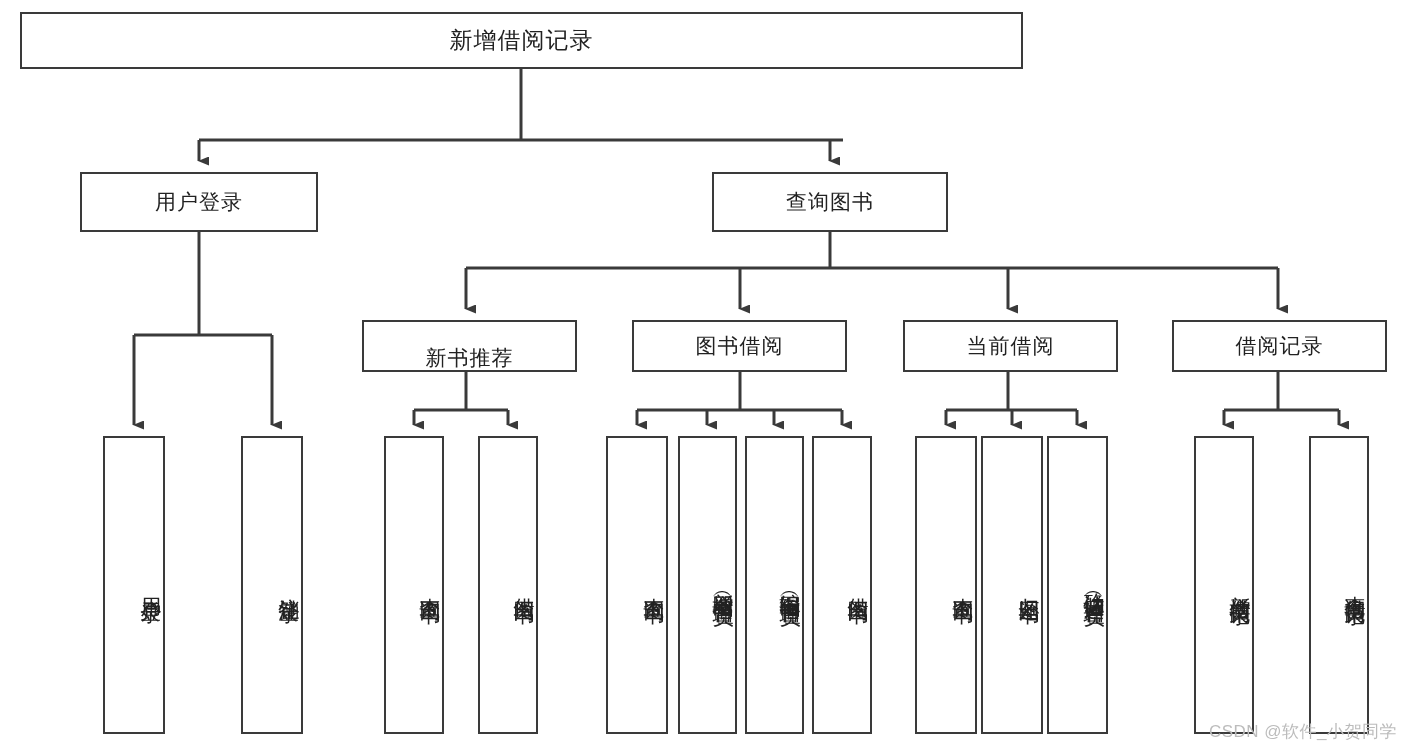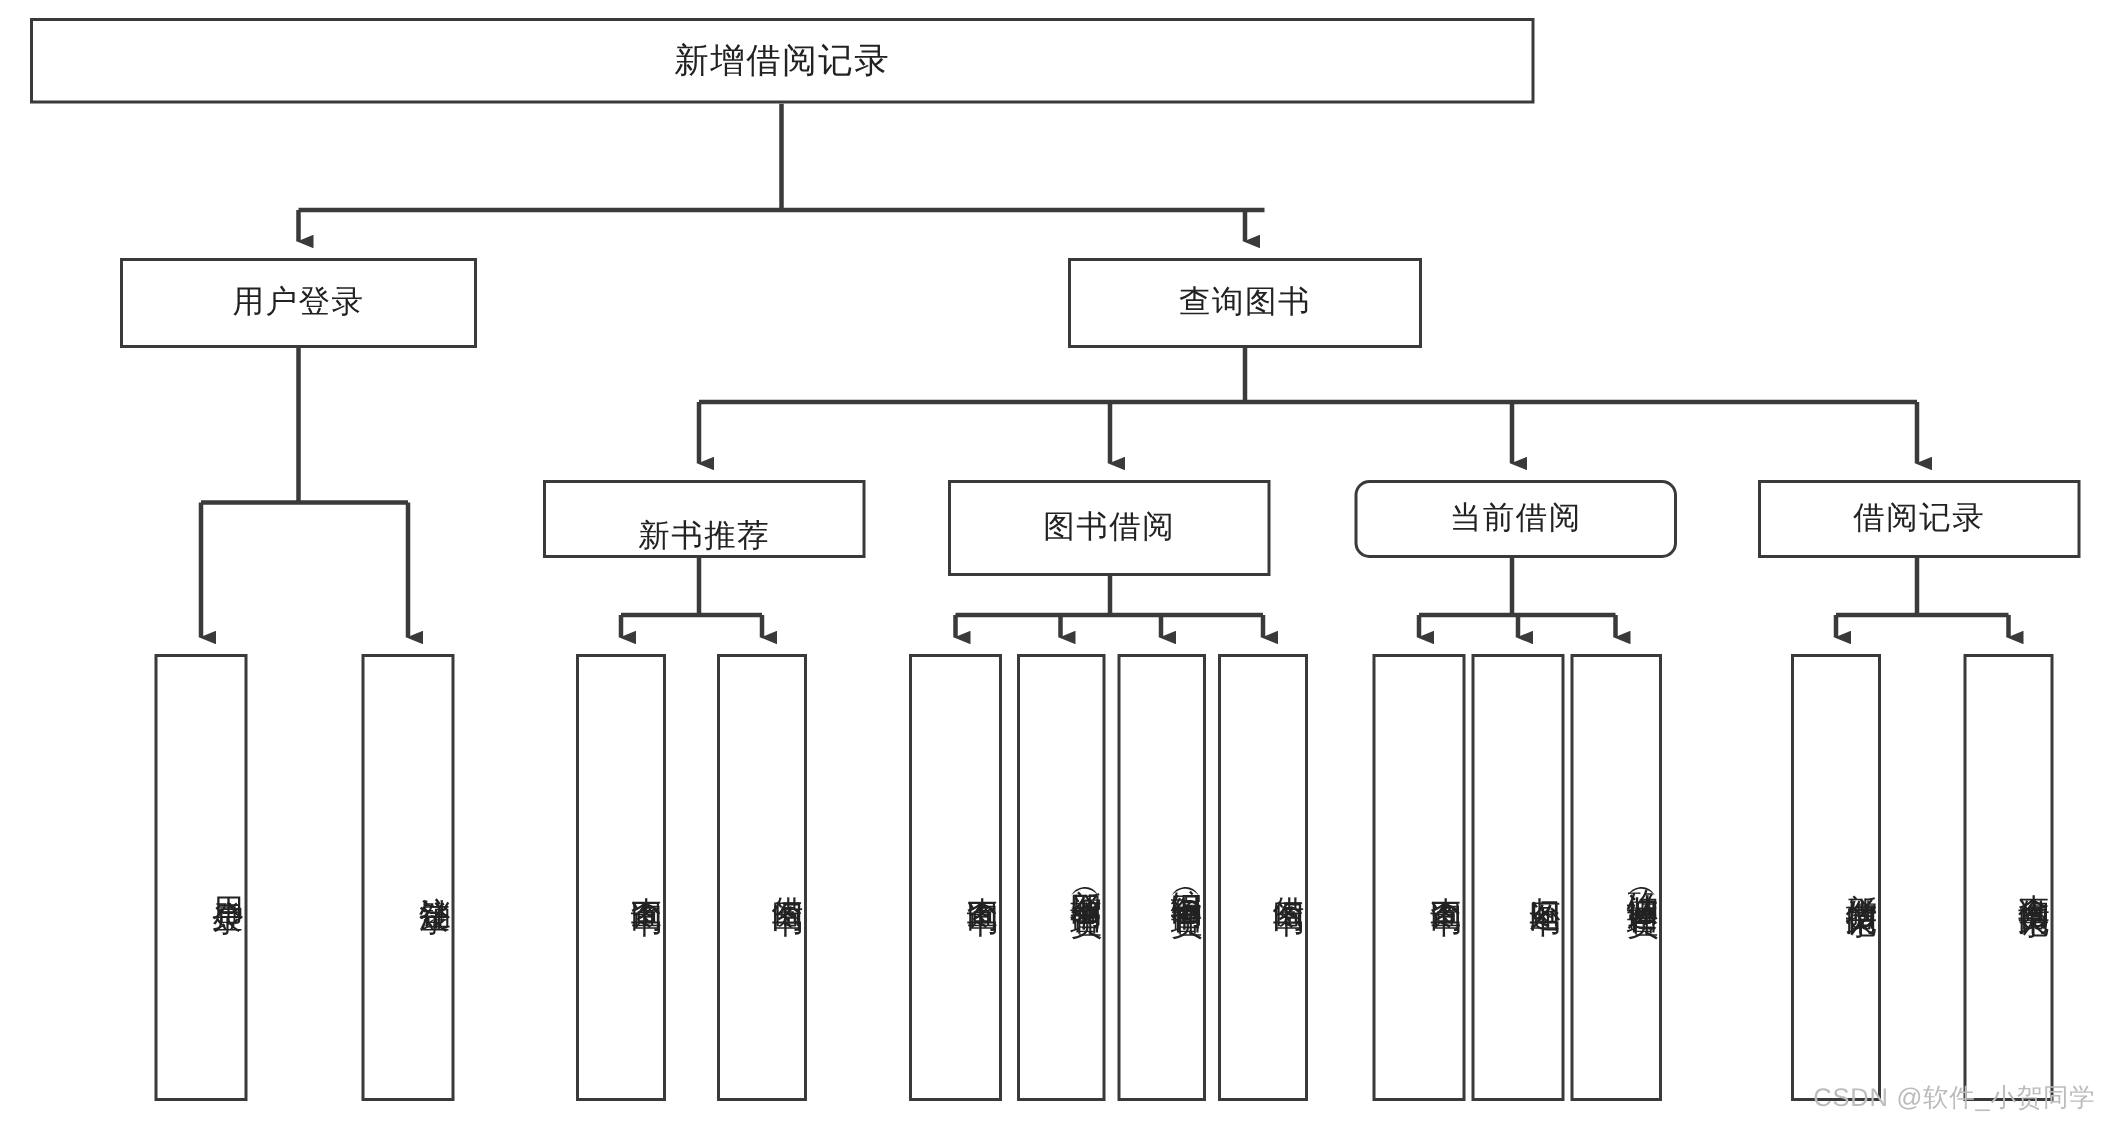--- a/index.html
+++ b/index.html
@@ -102,24 +102,24 @@
   <div class="node h" style="left:80px;top:172px;width:238px;height:60px;">
     <span class="lbl">用户登录</span>
   </div>
   <div class="node h" style="left:712px;top:172px;width:236px;height:60px;">
     <span class="lbl">查询图书</span>
   </div>
 
   <div class="node h" style="left:362px;top:320px;width:215px;height:52px;align-items:flex-end;">
     <span class="lbl">新书推荐</span>
   </div>
-  <div class="node h" style="left:632px;top:320px;width:215px;height:64px;">
+  <div class="node h" style="left:632px;top:320px;width:215px;height:52px;">
     <span class="lbl">图书借阅</span>
   </div>
-  <div class="node h" style="left:903px;top:320px;width:215px;height:52px;border-radius:10px;">
+  <div class="node h" style="left:903px;top:320px;width:215px;height:52px;">
     <span class="lbl">当前借阅</span>
   </div>
   <div class="node h" style="left:1172px;top:320px;width:215px;height:52px;">
     <span class="lbl">借阅记录</span>
   </div>
 
   <div class="node v" style="left:103px;top:436px;width:62px;height:298px;">
     <span class="lbl">用户登录</span>
   </div>
   <div class="node v" style="left:241px;top:436px;width:62px;height:298px;">

